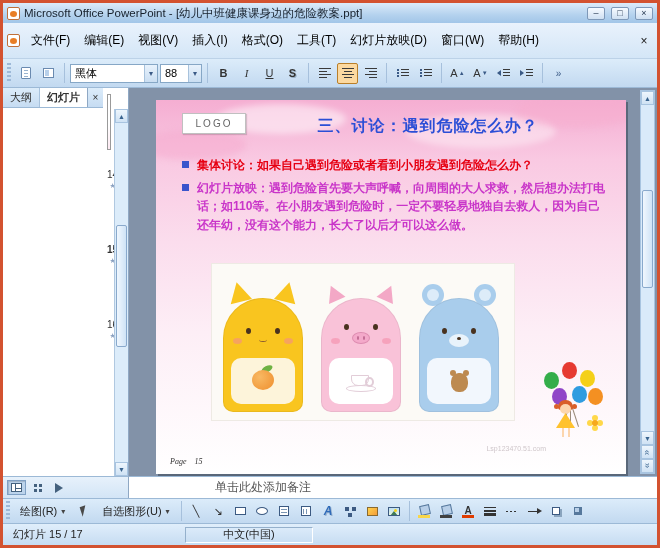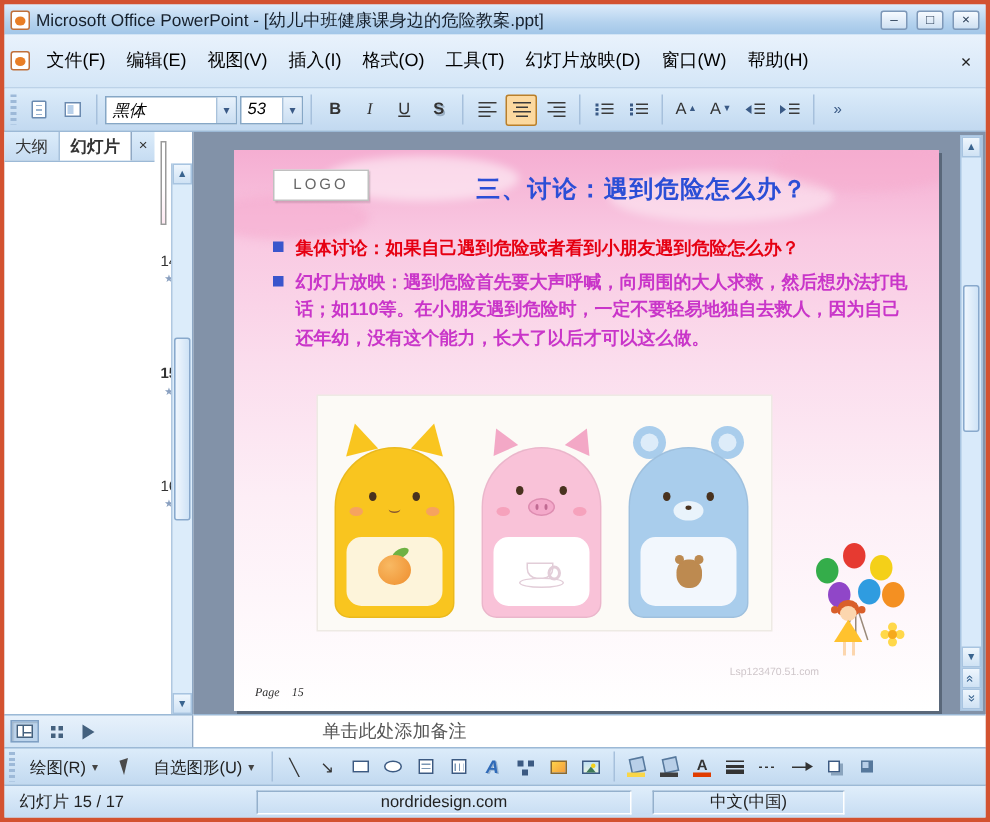--- a/index.html
+++ b/index.html
@@ -34,21 +34,21 @@
     background:repeating-linear-gradient(180deg,#9db9d8 0 2px,transparent 2px 4px);}
   .sep{width:1px;height:20px;background:#a6c0dc;margin:0 3px;flex:0 0 1px;}
   .tb{min-width:21px;height:21px;display:flex;align-items:center;justify-content:center;
     font-size:11px;color:#333;border:1px solid transparent;border-radius:2px;padding:0 2px;}
   .tb.active{background:#fcd9a0;border-color:#b97f2a;}
   .tb.boldb{font-weight:bold;}
   .tb.italb{font-style:italic;font-family:"Liberation Serif","DejaVu Serif",serif;}
   .tb.undlb{text-decoration:underline;}
   .tb.shdwb{font-weight:bold;text-shadow:1px 1px 0 #9ab0c6;}
   .mini{font-size:6px;margin-left:1px;color:#3a5a86;}
-  .combo{height:19px;background:#fff;border:1px solid #86a7c6;display:flex;align-items:center;font-size:11px;font-style:italic;}
+  .combo{height:19px;background:#fff;border:1px solid #86a7c6;display:flex;align-items:center;font-size:11px;}
   .combo-val{padding:0 4px;flex:1;white-space:nowrap;overflow:hidden;}
   .combo-arrow{width:13px;height:100%;border-left:1px solid #a8c2dc;font-size:8px;color:#3a5a86;
     background:linear-gradient(#e8f2fc,#cadef2);display:flex;align-items:center;justify-content:center;}
   .combo.font{width:88px;} .combo.size{width:42px;}
   .ic-page{width:10px;height:12px;background:#fff;border:1px solid #6a8ab0;border-radius:1px;position:relative;}
   .ic-page::after{content:"";position:absolute;left:2px;top:2px;right:2px;height:7px;
     background:repeating-linear-gradient(180deg,#9ab4d0 0 1px,transparent 1px 3px);}
   .ic-layout{width:11px;height:10px;border:1px solid #6a8ab0;background:#fff;position:relative;}
   .ic-layout::after{content:"";position:absolute;left:1px;top:1px;width:4px;bottom:1px;background:#b8d0ea;}
   .lines{display:flex;flex-direction:column;gap:2px;width:12px;}
@@ -313,21 +313,21 @@
         </button>
     <button class="tb">
           <span class="ic-layout"></span>
         </button>
     <span class="sep"></span>
     <div class="combo font">
       <span class="combo-val">黑体</span>
       <span class="combo-arrow">▾</span>
     </div>
     <div class="combo size">
-      <span class="combo-val">53</span>
+      <span class="combo-val">88</span>
       <span class="combo-arrow">▾</span>
     </div>
     <span class="sep"></span>
     <button class="tb boldb">B</button>
     <button class="tb italb">I</button>
     <button class="tb undlb">U</button>
     <button class="tb shdwb">S</button>
     <span class="sep"></span>
     <button class="tb">
           <span class="lines left">
@@ -621,18 +621,17 @@
     <button class="tb">
           <span class="ic-sh"></span>
         </button>
     <button class="tb">
           <span class="ic-3d"></span>
         </button>
   </div>
 
   <div class="statusbar">
     <span class="st-a">幻灯片 15 / 17</span>
-    <span class="st-box st-b">nordridesign.com</span>
     <span class="st-box st-c">中文(中国)</span>
   </div>
 
 </div>
 </div>
 
 </body></html>

